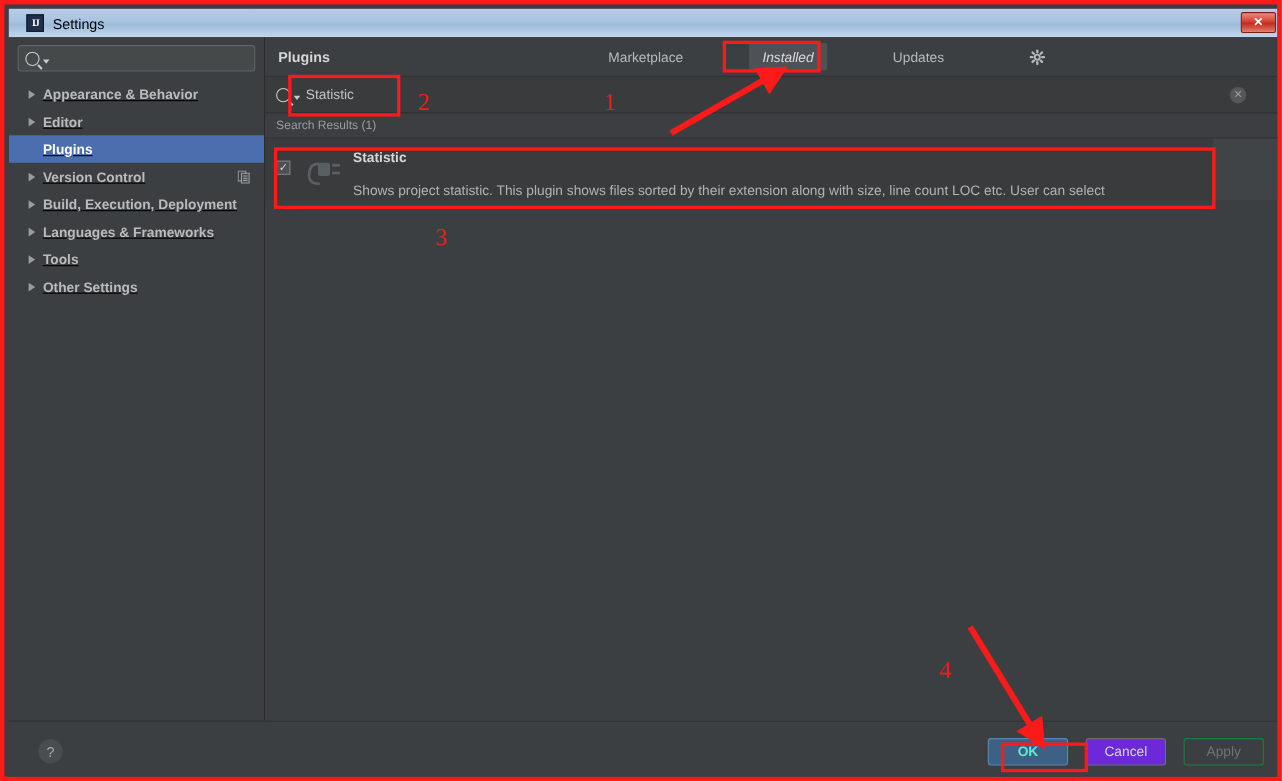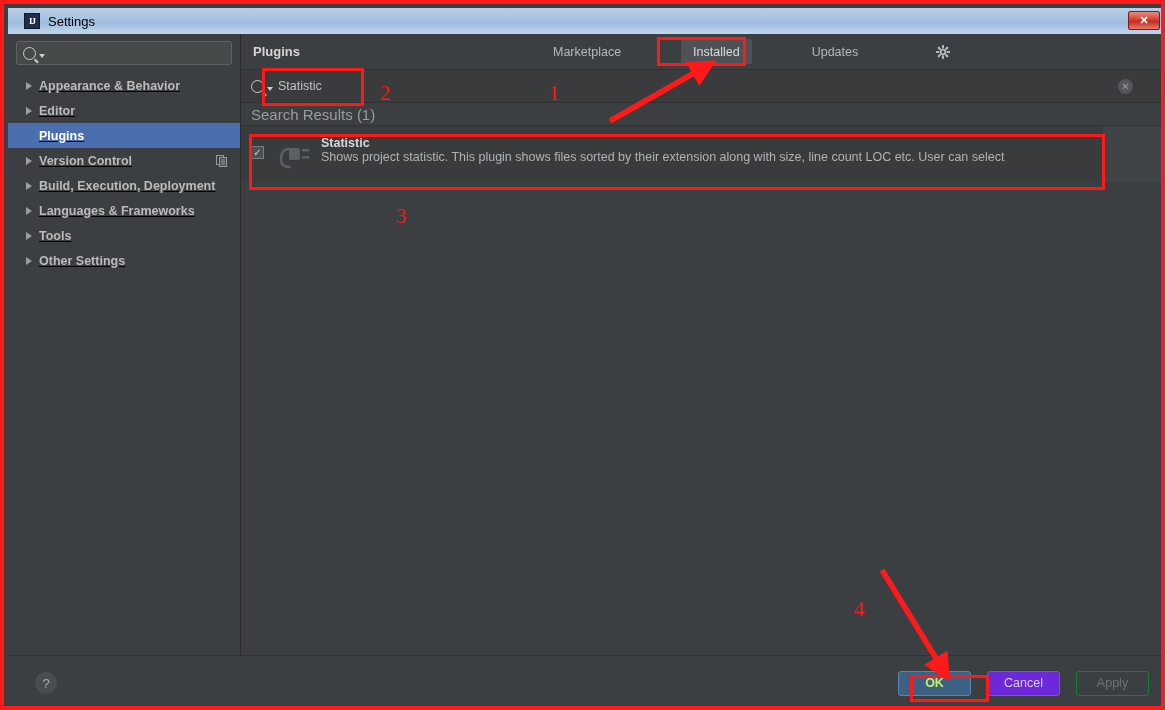--- a/index.html
+++ b/index.html
@@ -218,20 +218,21 @@
     align-items: center;
     color: #b6b9bb;
     font-size: 12.5px;
     border-radius: 2px;
     cursor: pointer;
     white-space: nowrap;
   }
   .plugin-tab.active {
     background: #4e5256;
     color: #d8dade;
+    font-style: italic;
   }
   #gear-btn {
     margin-left: 14px;
     width: 22px; height: 22px;
     display: flex; align-items: center; justify-content: center;
     cursor: pointer;
   }
 
   
   #plugin-search-row {
@@ -264,21 +265,21 @@
 
   
   #results-header {
     height: 22px;
     background: #3c3f41;
     border-bottom: 1px solid #2f3133;
     display: flex;
     align-items: center;
     padding-left: 10px;
     color: #9a9da0;
-    font-size: 15px;
+    font-size: 11px;
     flex: none;
   }
 
   
   #results-list {
     flex: 1;
     background: #3c3f41;
     position: relative;
     overflow: hidden;
   }
@@ -313,21 +314,21 @@
   }
   #plugin-texts { padding-top: 2px; min-width: 0; }
   #plugin-name {
     color: #d6d6d6;
     font-size: 12.5px;
     font-weight: bold;
   }
   #plugin-desc {
     color: #b0b3b5;
     font-size: 12.5px;
-    margin-top: 0;
+    margin-top: 16px;
     white-space: nowrap;
   }
   #list-right-strip {
     position: absolute;
     right: 0; top: 0;
     width: 63px;
     height: 56px;
     background: #414447;
   }
 
@@ -363,21 +364,21 @@
     height: 25px;
     border-radius: 3px;
     font-size: 12.5px;
     display: flex; align-items: center; justify-content: center;
     box-sizing: border-box;
     cursor: pointer;
   }
   .dlg-btn.primary {
     background: #3d6185;
     border: 1px solid #5a86b5;
-    color: #bef264;
+    color: #5eead4;
     font-weight: bold;
   }
   .dlg-btn.normal {
     background: #6d28d9;
     border: 1px solid #6a6e70;
     color: #d6d6d6;
   }
   .dlg-btn.disabled {
     background: #3c3f41;
     border: 1px solid #15803d;

